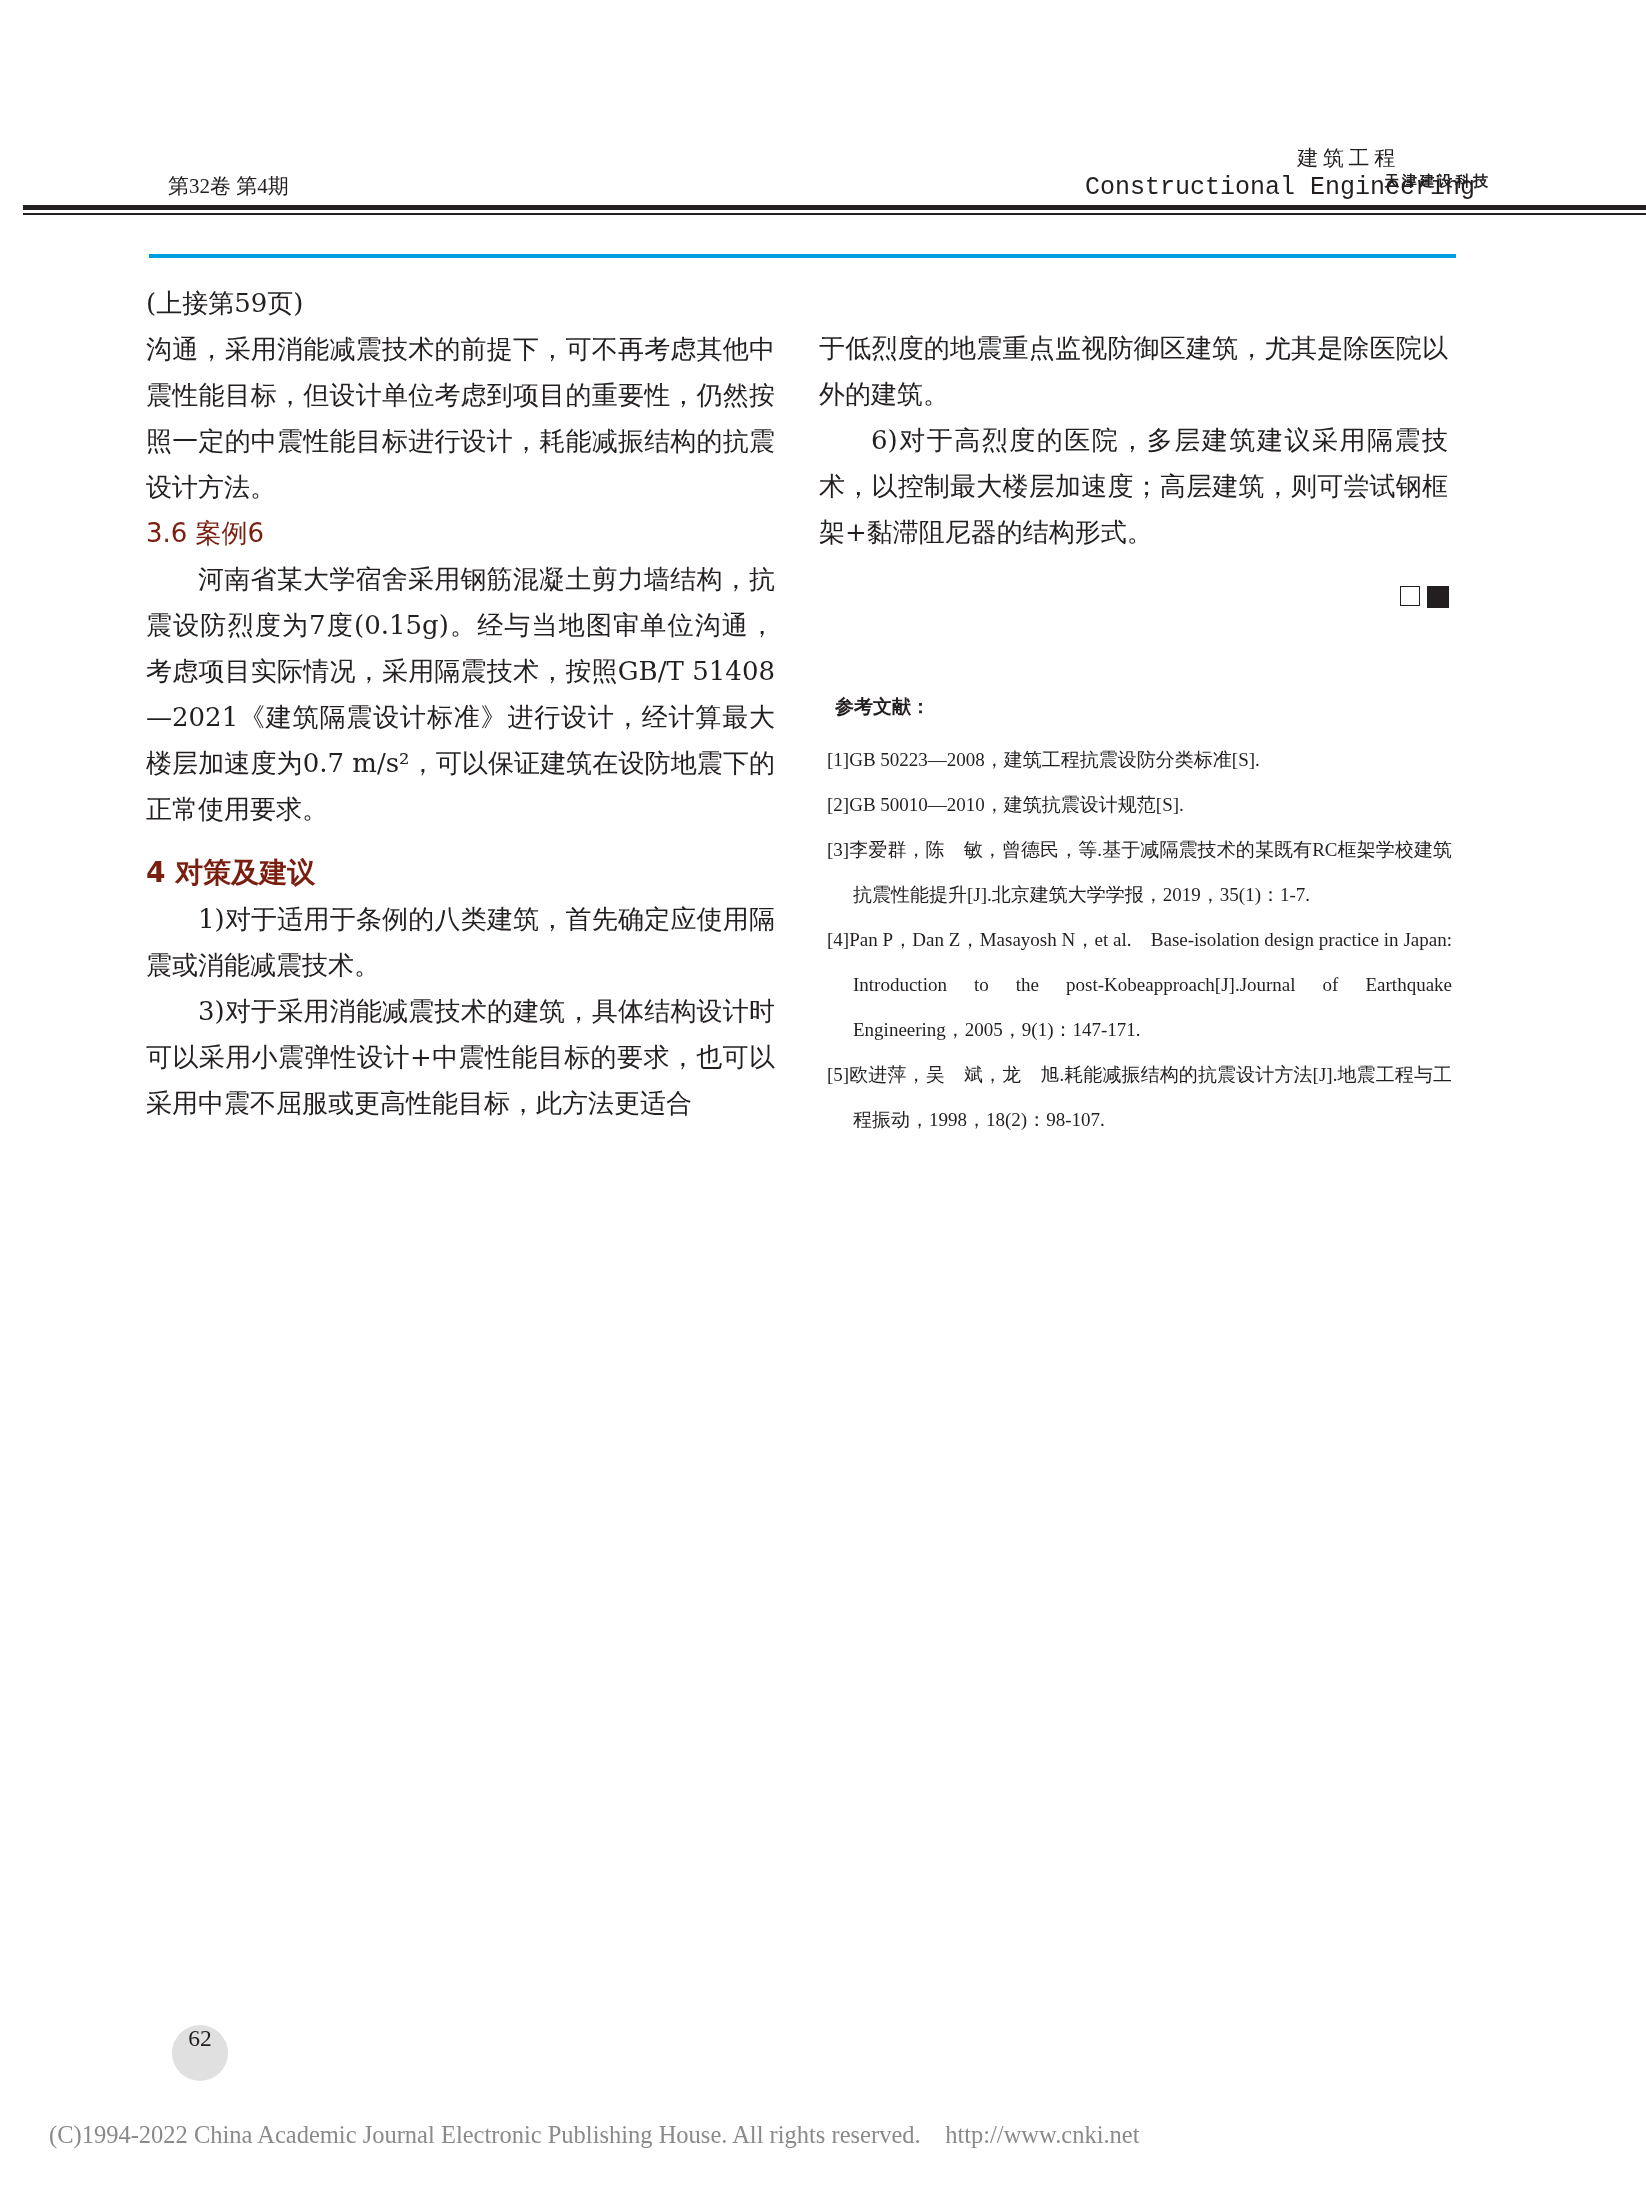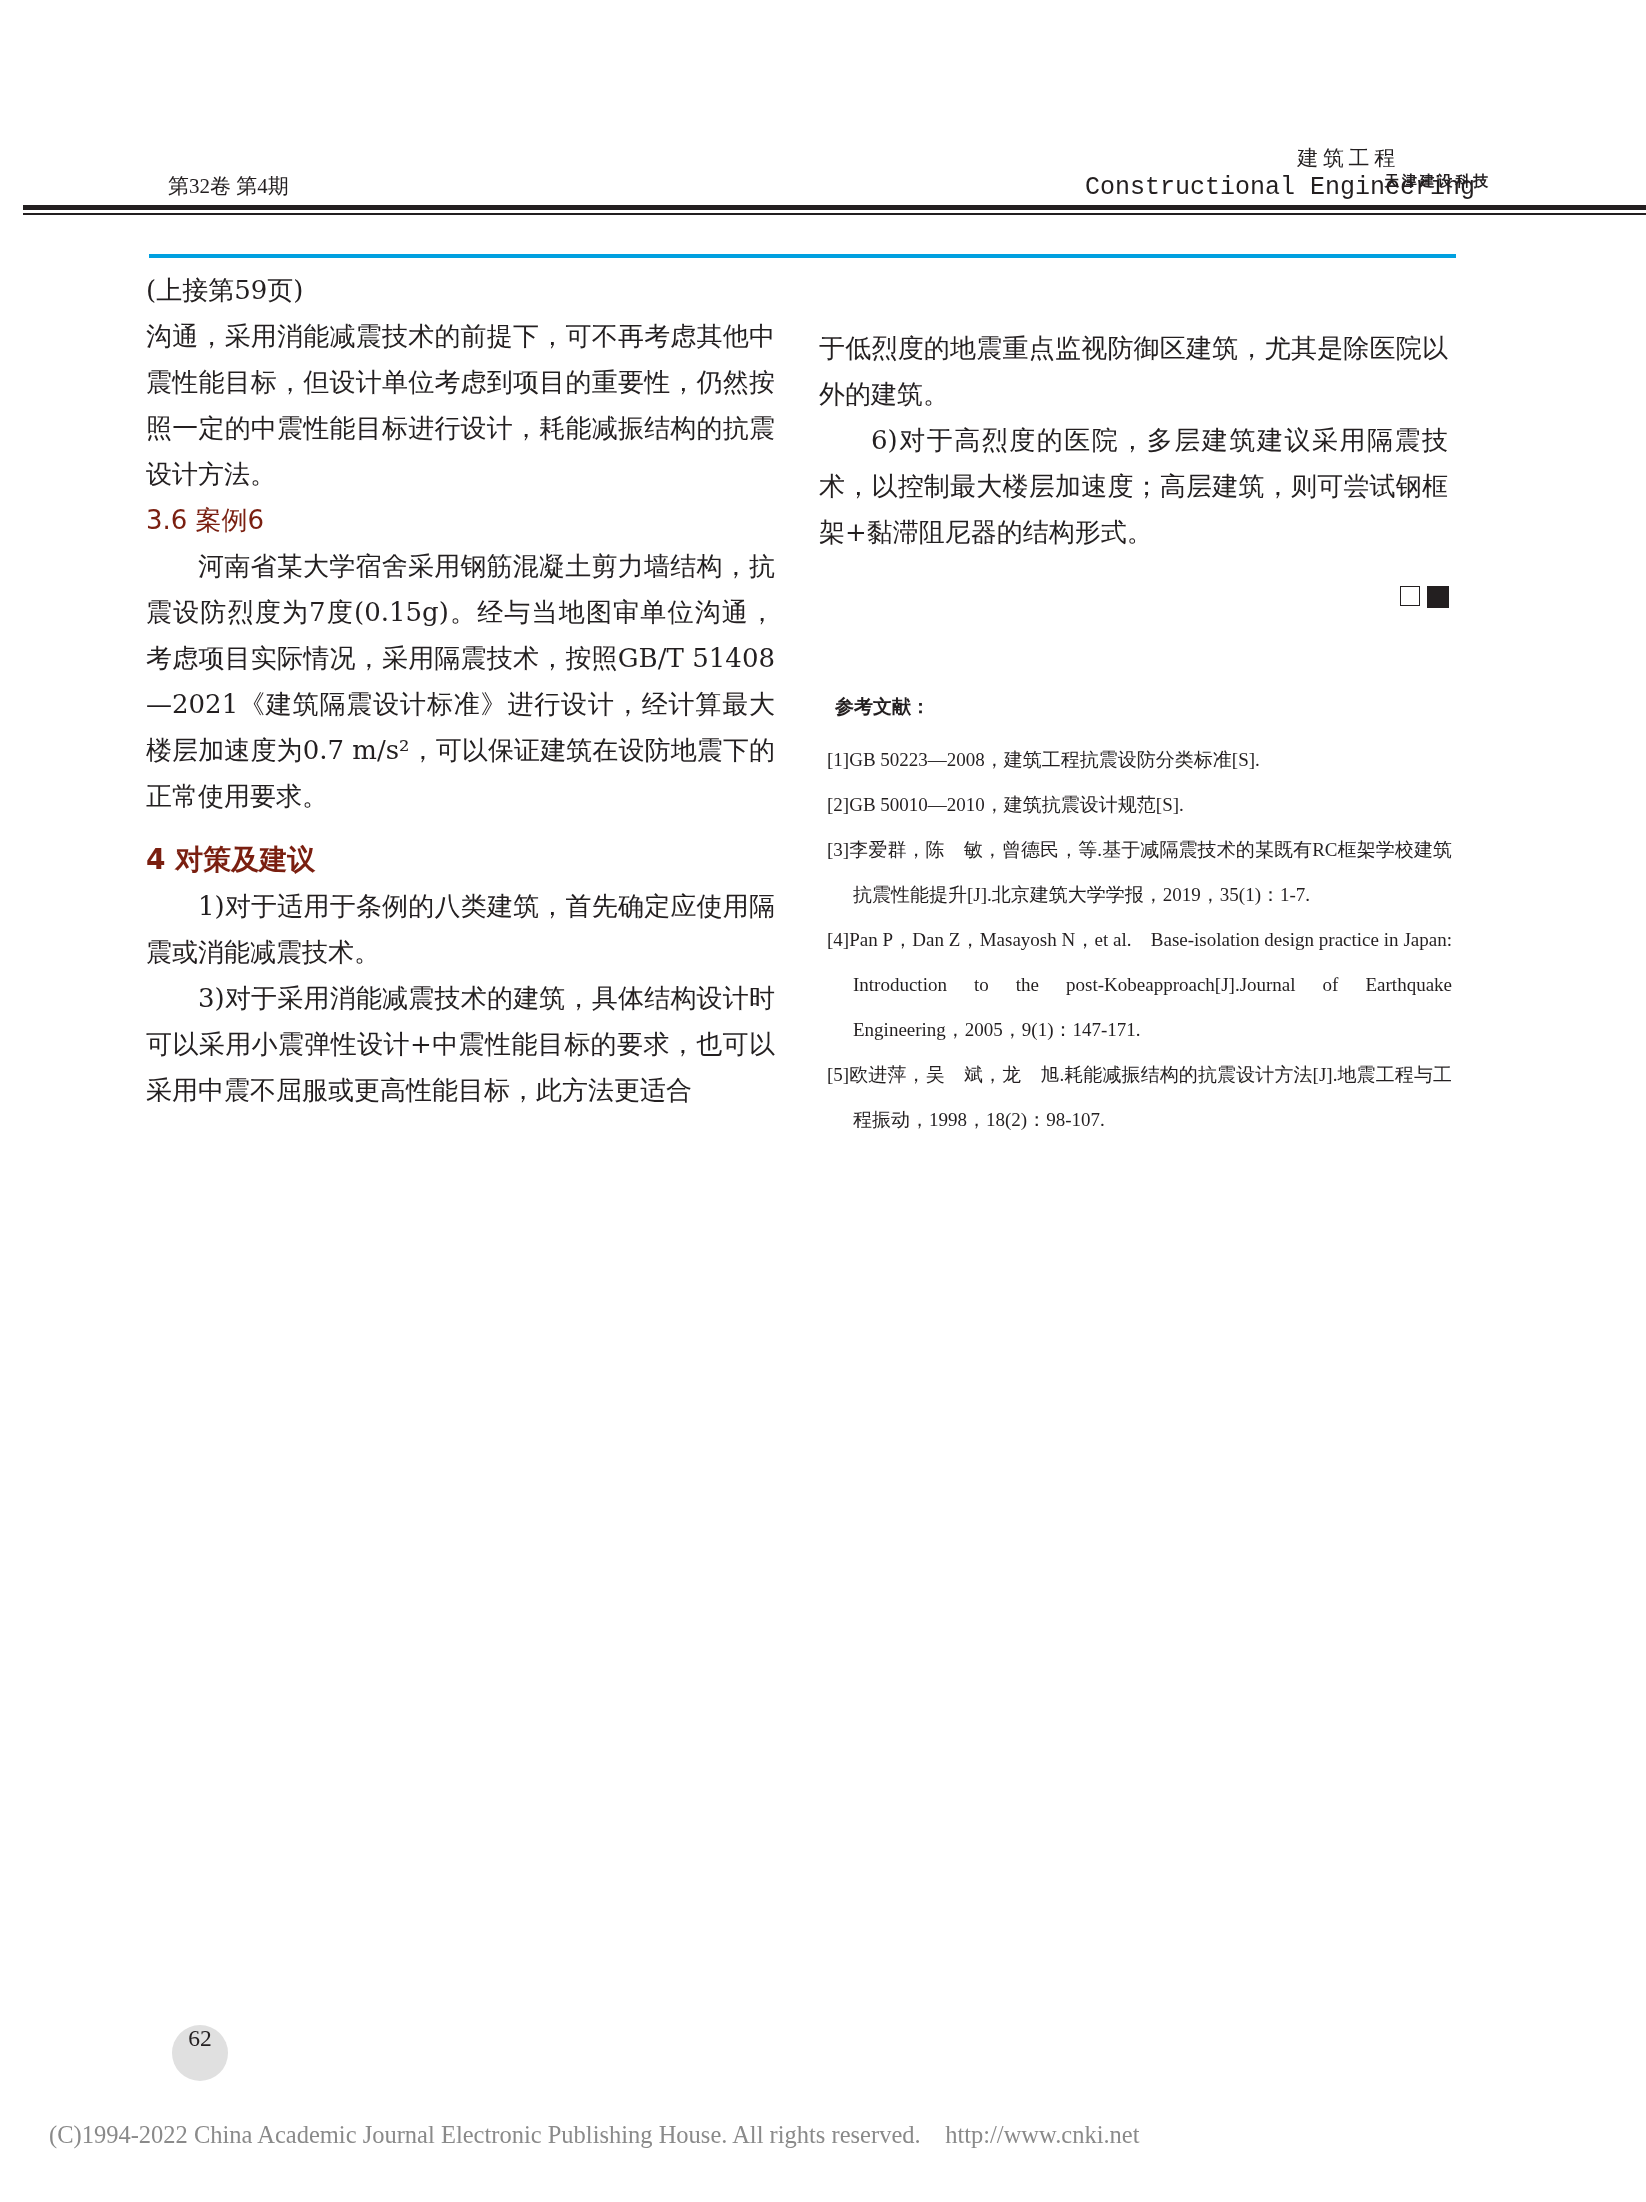--- a/index.html
+++ b/index.html
@@ -7,21 +7,21 @@
          font-family: "DejaVu Serif", "Liberation Serif", serif; color: #231f20; }
   .abs { position: absolute; }
   .hdr-left { left: 168px; top: 172px; font-size: 21px; font-family: "Liberation Serif", serif; color: #231f20; }
   .hdr-center { left: 0; width: 1491px; top: 172px; text-align: right; font-size: 15px; font-weight: bold; font-family: "DejaVu Sans", sans-serif; letter-spacing: 2.8px; }
   .hdr-right-cn { right: 247px; top: 144px; font-size: 21px; letter-spacing: 4.7px; font-family: "DejaVu Sans", sans-serif; }
   .hdr-right-en { right: 172px; top: 173px; font-size: 25px; font-family: Liberation Mono, monospace; }
   .rule-thick { left: 22.6px; right: 0; top: 205px; height: 4.7px; background: #231f20; }
   .rule-thin { left: 22.6px; right: 0; top: 213px; height: 1.9px; background: #231f20; }
   .rule-blue { left: 149px; width: 1307px; top: 254px; height: 3.8px; background: #00a0e0; }
 
-  .col { position: absolute; top: 267px; width: 629px; font-size: 26px; line-height: 46px; }
+  .col { position: absolute; top: 280px; width: 629px; font-size: 26px; line-height: 46px; }
   .col.left { left: 146px; }
   .col.right { left: 819px; top: 325px; }
   .p { margin: 0; text-align: justify; text-align-last: left; }
   .indent { text-indent: 2em; }
   .h { color: #7a1f10; font-family: "DejaVu Sans", sans-serif; font-size: 26px; margin: 0; }
   .h4 { font-weight: bold; font-size: 28px; margin-top: 18px; }
   .endmarks { position: absolute; left: 1400px; top: 586px; width: 56px; height: 22.6px; }
   .endmarks .o { position: absolute; left: 0; top: 0; width: 18px; height: 18px; border: 1.9px solid #231f20; }
   .endmarks .f { position: absolute; left: 27px; top: 0; width: 21.7px; height: 21.7px; background: #231f20; }
 

